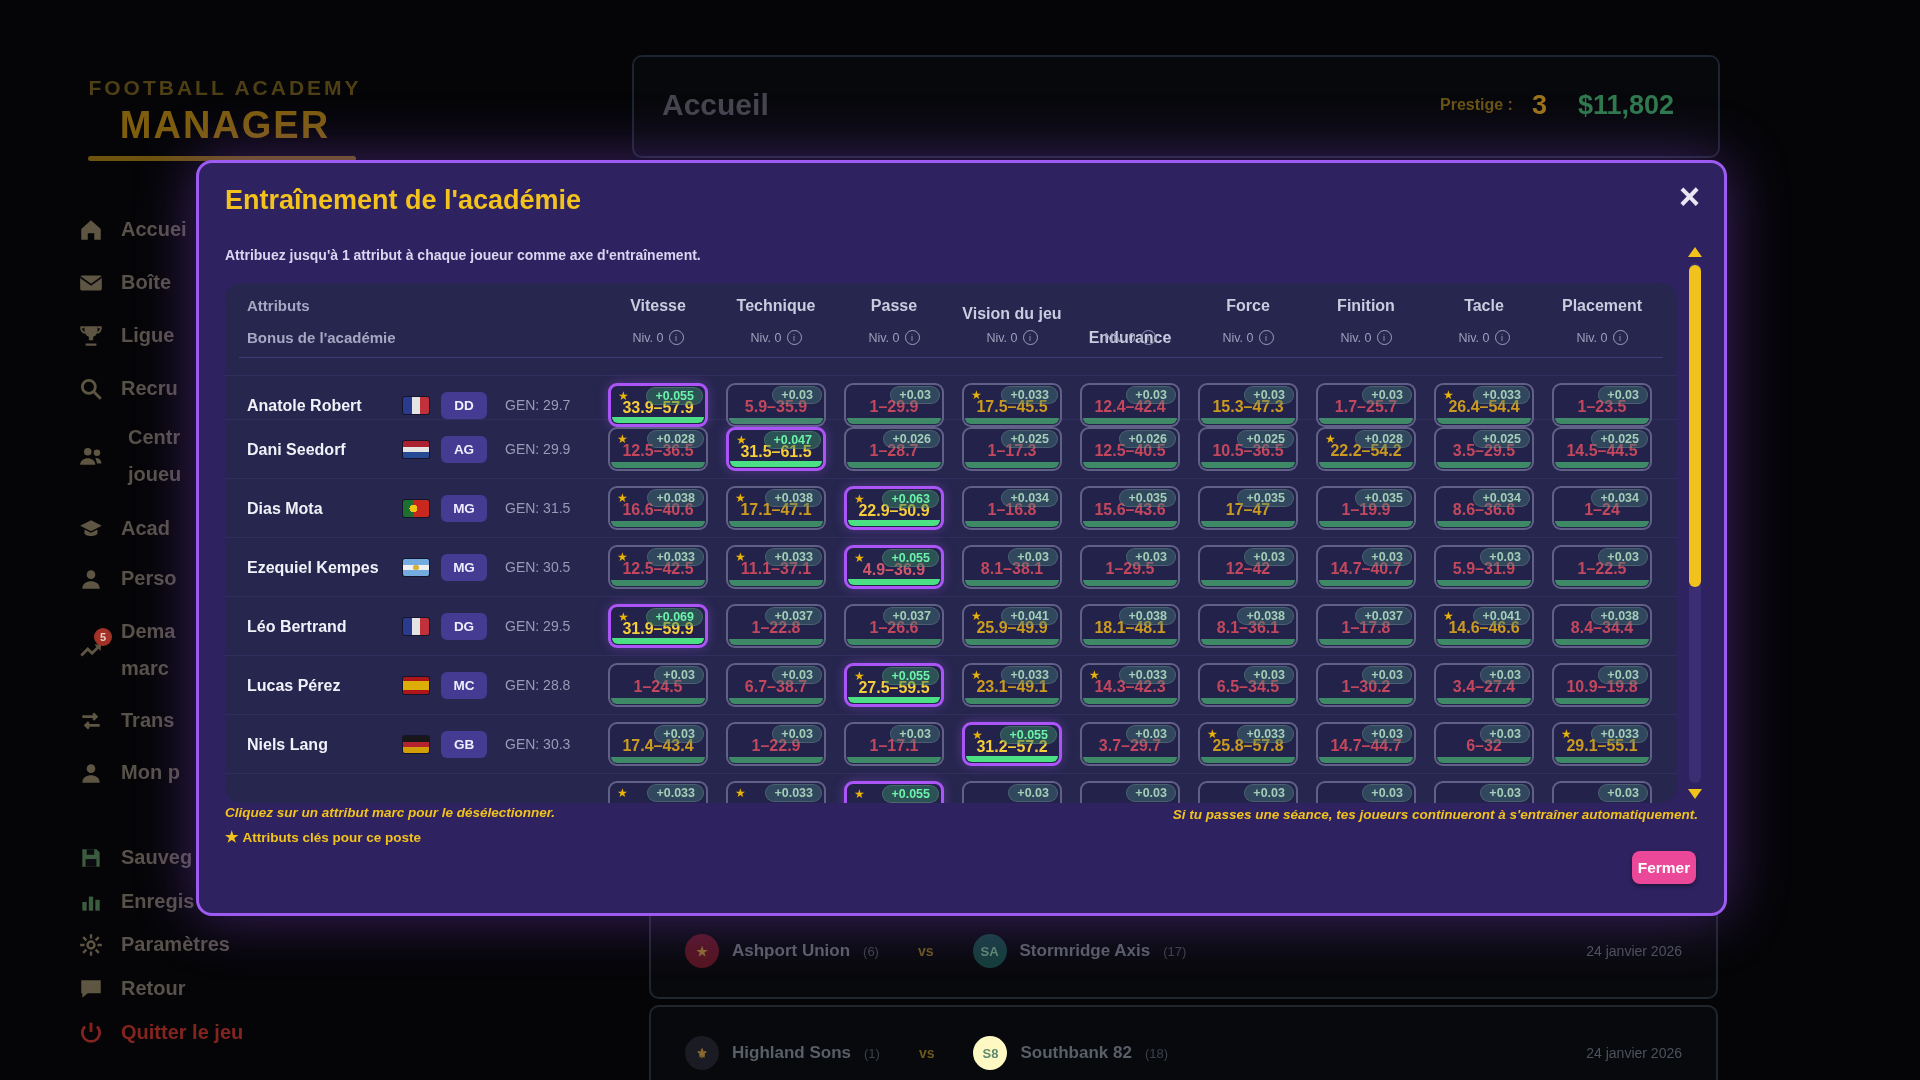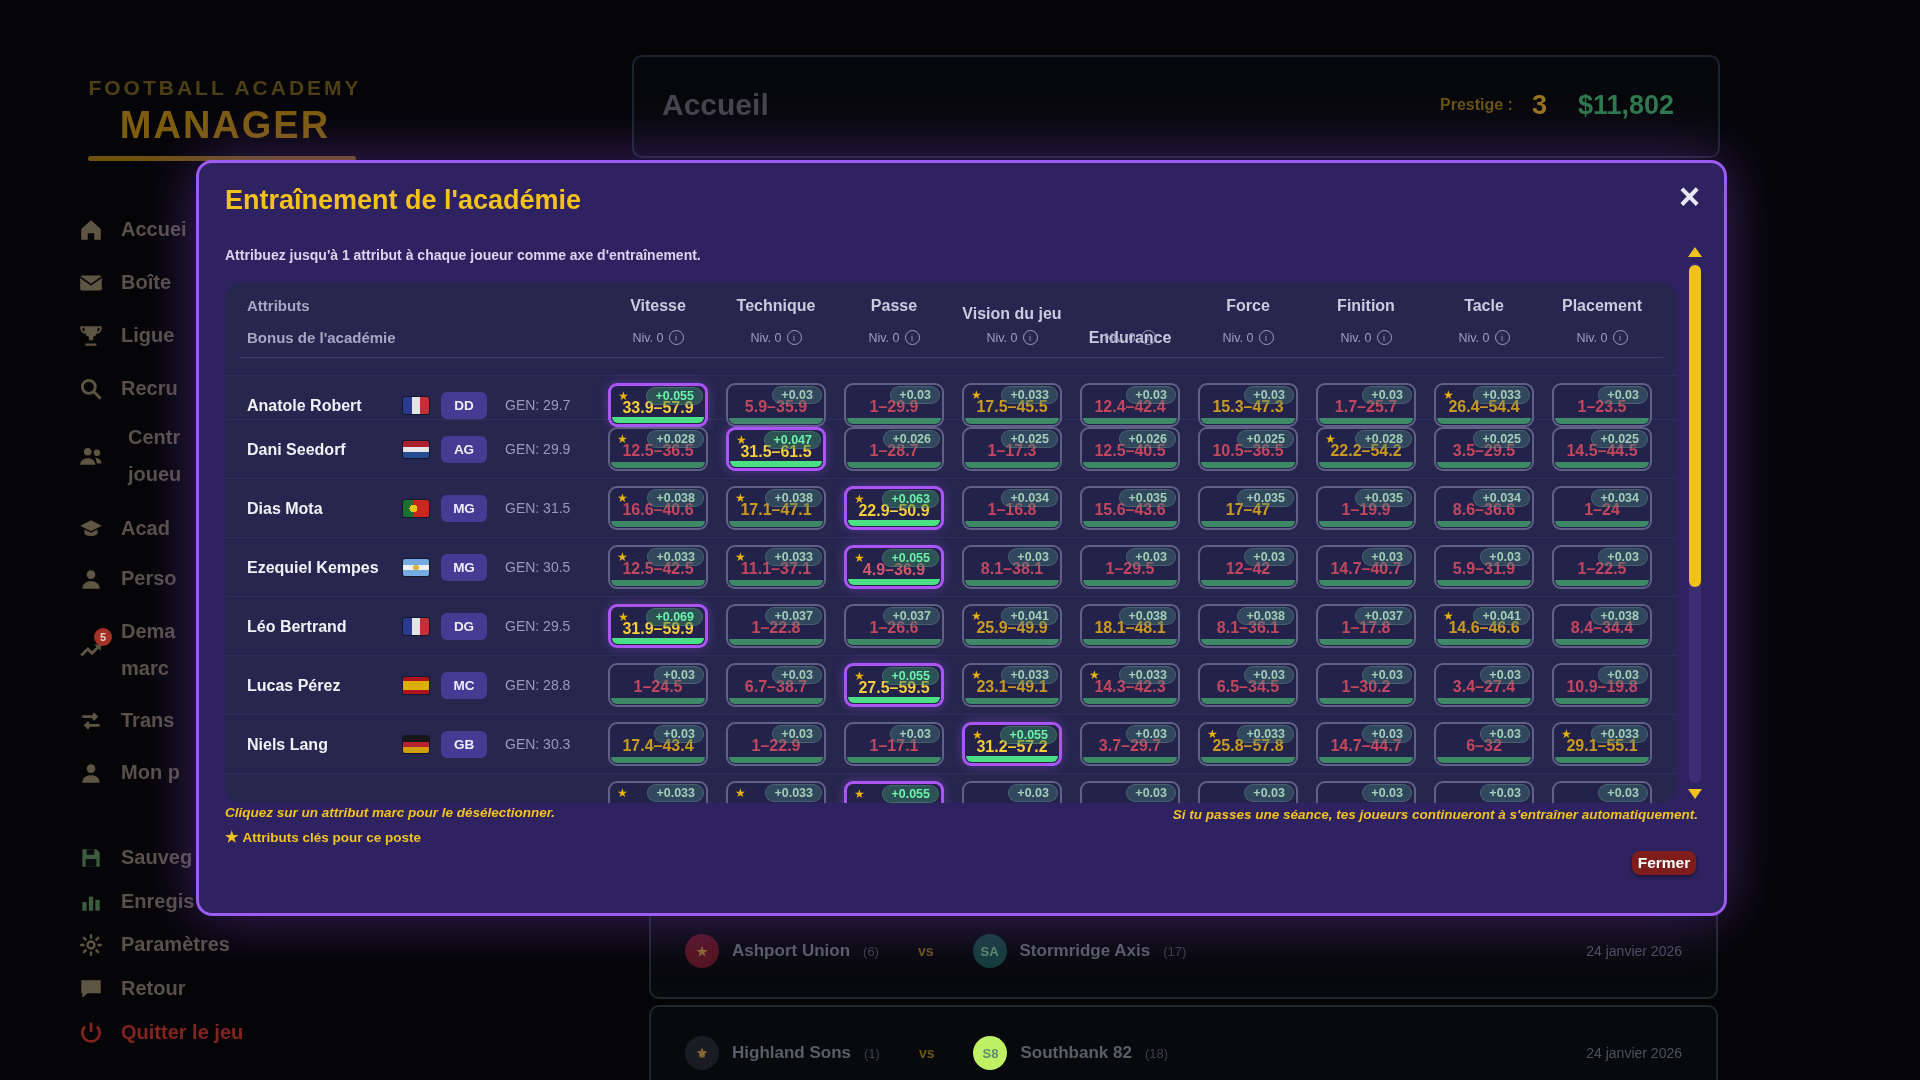--- a/index.html
+++ b/index.html
@@ -89,21 +89,21 @@
   .sb-thumb{left:1490px;top:102px;width:12px;height:322px;background:#f2c21c;border-radius:6px;cursor:pointer;}
   .sb-up{left:1489px;top:84px;width:0;height:0;border-left:7px solid transparent;border-right:7px solid transparent;
          border-bottom:10px solid #f2c21c;cursor:pointer;}
   .sb-down{left:1489px;top:626px;width:0;height:0;border-left:7px solid transparent;border-right:7px solid transparent;
          border-top:10px solid #f2c21c;cursor:pointer;}
 
   .hint1{left:26px;top:642px;font-size:13.5px;font-weight:bold;font-style:italic;color:#f2c21d;}
   .hint2{left:26px;top:665px;font-size:13.5px;font-weight:bold;color:#f2c21d;}
   .hint2 .st{font-size:15px;margin-right:4px;font-style:normal;}
   .hint3{right:26px;top:644px;font-size:13.5px;font-weight:bold;font-style:italic;color:#f2c21d;}
-  .fermer{left:1433px;top:688px;width:64px;height:24px;background:#7f1d1d;border-radius:8px;
+  .fermer{left:1433px;top:688px;width:64px;height:33px;background:#ec4899;border-radius:8px;
           color:#ffffff;font-size:15.5px;font-weight:bold;display:flex;align-items:center;justify-content:center;
           cursor:pointer;box-shadow:0 2px 4px rgba(0,0,0,.4);}
 
   
   .flag-fr{background:linear-gradient(90deg,#2a3b8f 0 33%,#e4e4e4 33% 66%,#c23139 66%);}
   .flag-nl{background:linear-gradient(180deg,#a92030 0 33%,#e4e4e4 33% 66%,#274a94 66%);}
   .flag-pt{background:radial-gradient(circle at 40% 50%,#f0c514 0 4px,rgba(0,0,0,0) 4px),
            linear-gradient(90deg,#1c6f30 0 40%,#c8281e 40%);}
   .flag-ar{background:radial-gradient(circle at 50% 50%,#d9b23a 0 3px,rgba(0,0,0,0) 3px),
            linear-gradient(180deg,#74acdf 0 33%,#efefef 33% 66%,#74acdf 66%);}
@@ -309,21 +309,21 @@
           <span class="fx-rank">(17)</span>
           <span class="fx-date">24 janvier 2026</span>
         </div>
       </div>
       <div class="abs fx-panel" style="top: 1005px;">
         <div class="fx-row">
           <span class="crest" style="background: rgb(27, 27, 36); color: rgb(138, 106, 48);">⚜</span>
           <span class="fx-name">Highland Sons</span>
           <span class="fx-rank">(1)</span>
           <span class="fx-vs">vs</span>
-          <span class="crest" style="background: #bef264; color: rgb(95, 138, 112);">S8</span>
+          <span class="crest" style="background: #fef9c3; color: rgb(95, 138, 112);">S8</span>
           <span class="fx-name">Southbank 82</span>
           <span class="fx-rank">(18)</span>
           <span class="fx-date">24 janvier 2026</span>
         </div>
       </div>
     </div>
 </div>
 
 <div id="modal" class="abs">
   <div class="abs m-title">Entraînement de l'académie</div>

